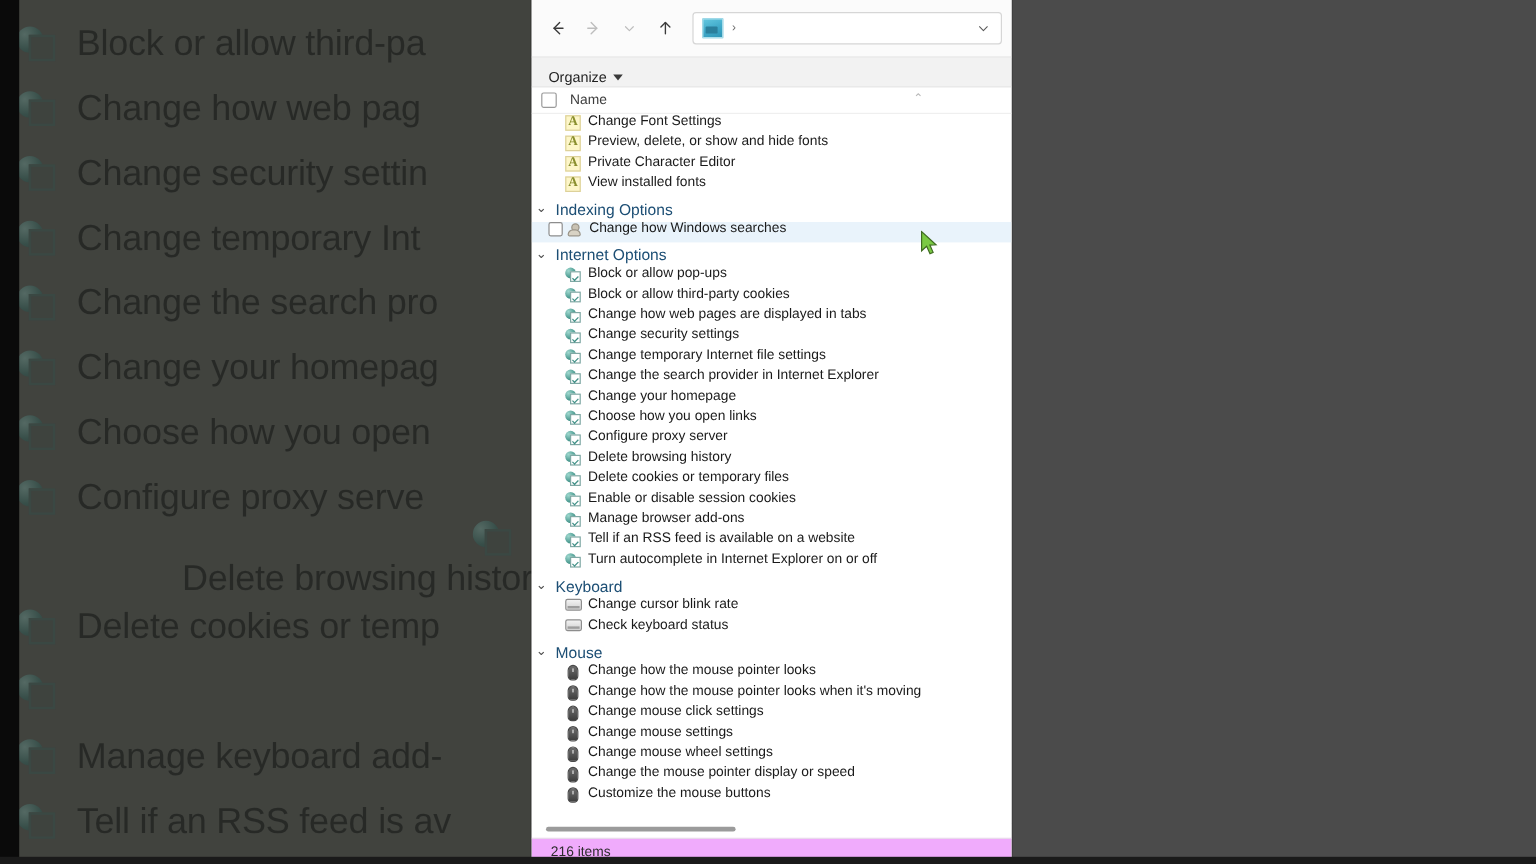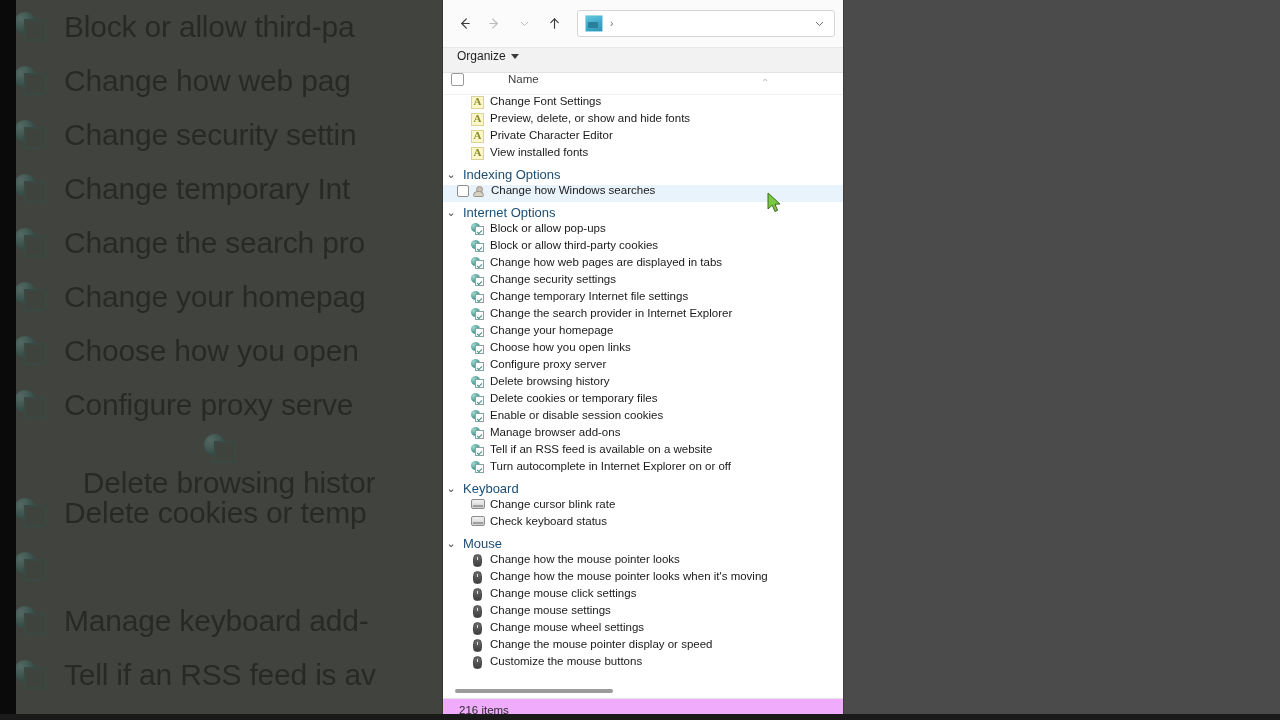--- a/index.html
+++ b/index.html
@@ -24,21 +24,21 @@
     background: #545451;
     overflow: hidden;
   }
   .bg-strip {
     position: absolute;
     left: 14px; top: 0px;
     width: 430px;
   }
   .bg-row {
     display: flex;
-    align-items: center;
+    align-items: flex-end;
     height: 54px;
     padding-left: 72px;
     white-space: nowrap;
   }
   .bg-row .bg-txt {
     font-size: 30px;
     color: #1c1c1c;
     letter-spacing: -0.2px;
     font-family: "Liberation Sans", sans-serif;
   }
@@ -137,21 +137,21 @@
   }
 
   
   .toolbar {
     height: 24px;
     flex: 0 0 auto;
     background: #f2f2f2;
     border-top: 1px solid #e8e8e8;
     border-bottom: 1px solid #e3e3e3;
     display: flex;
-    align-items: flex-start;
+    align-items: flex-end;
     padding-left: 10px;
   }
   .tb-item {
     font-size: 12px;
     color: #1f1f1f;
     display: flex;
     align-items: center;
     gap: 5px;
     padding: 1px 4px;
     border-radius: 3px;
@@ -163,22 +163,22 @@
     border-top: 5px solid #3a3a3a;
   }
 
   
   .colhead {
     height: 21px;
     flex: 0 0 auto;
     background: #ffffff;
     border-bottom: 1px solid #efefef;
     display: flex;
-    position: relative;
-    gap: 33px;
+    align-items: center;
+    position: relative;
   }
   .colhead-check {
     width: 11px; height: 11px;
     border: 1px solid #9a9a9a;
     border-radius: 2px;
     margin-left: 8px;
     background: #fff;
     flex: 0 0 auto;
   }
   .colhead-name {

